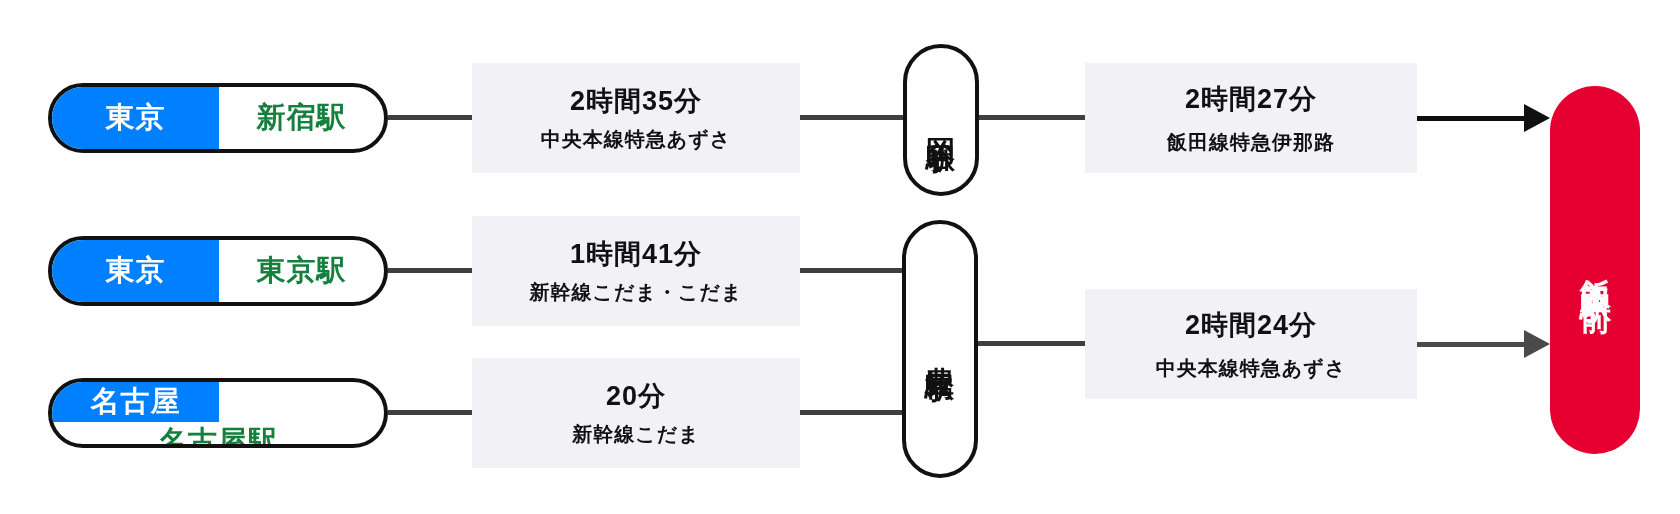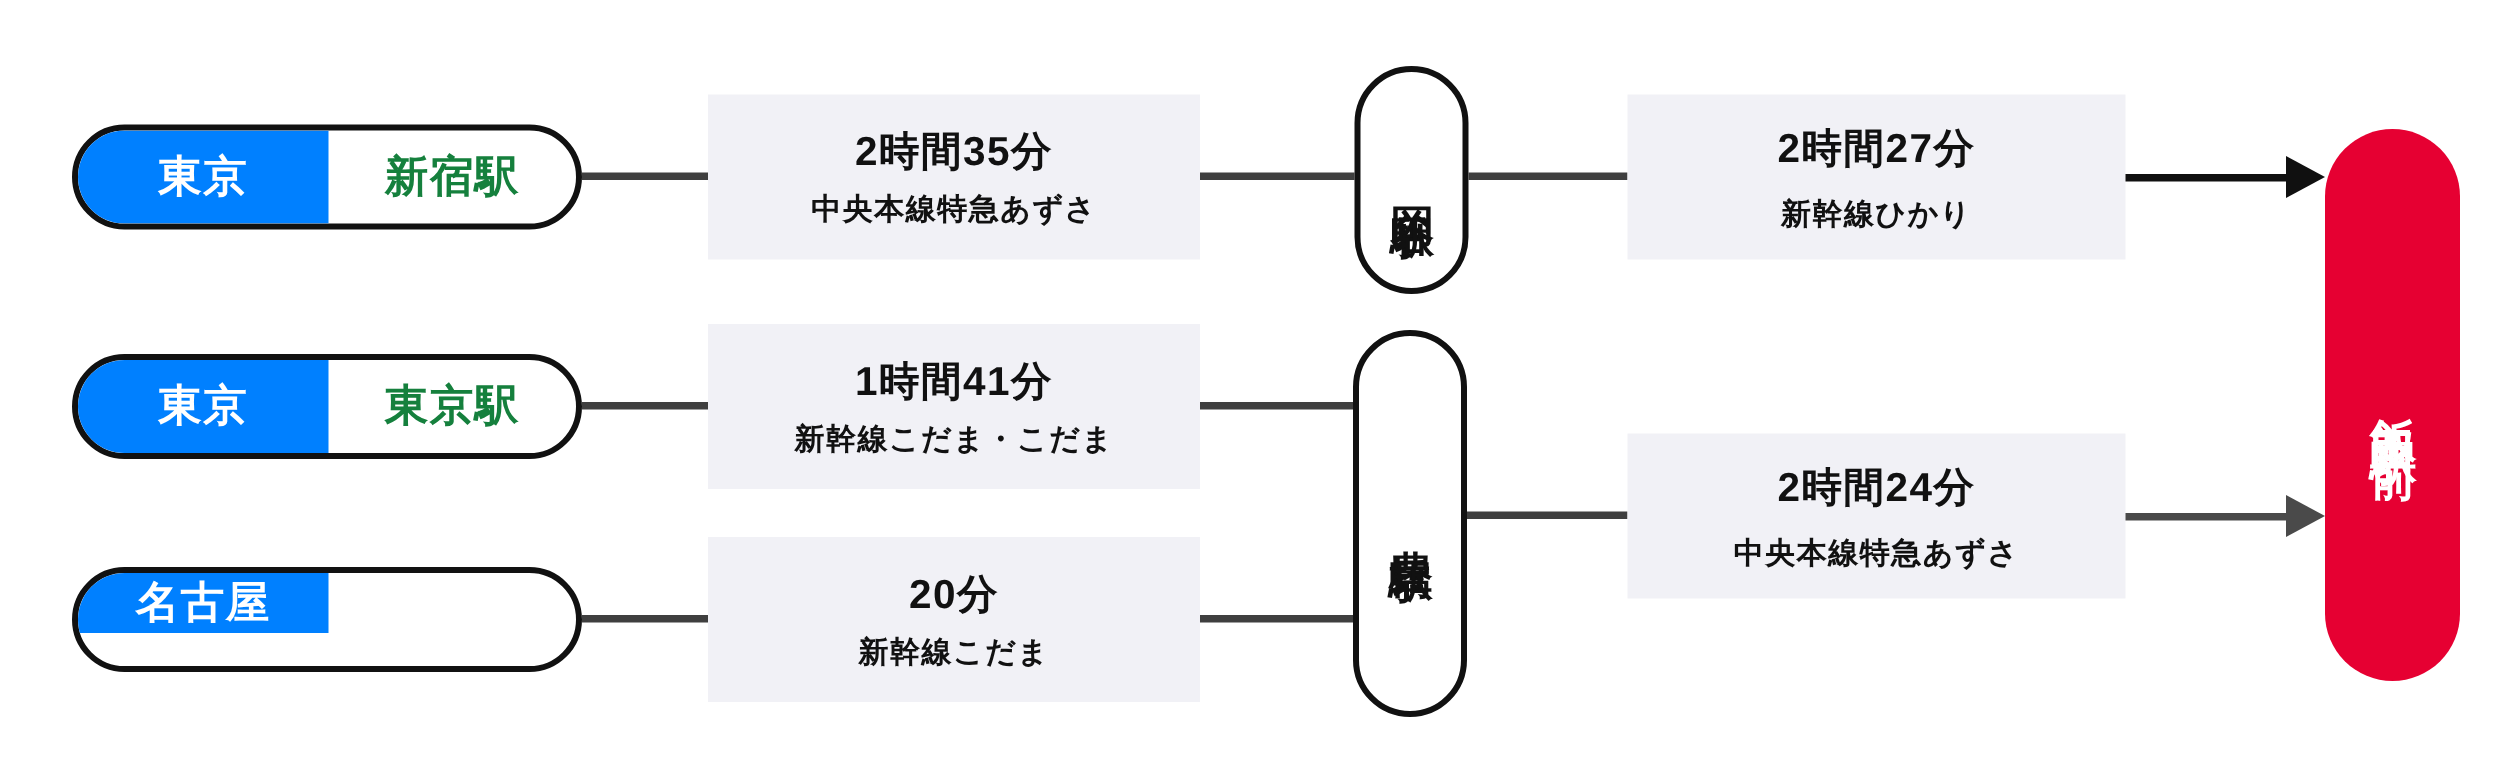--- a/index.html
+++ b/index.html
@@ -134,20 +134,21 @@
   <div class="origin" style="top:83px;">
     <span class="region">東京</span>
     <span class="station">新宿駅</span>
   </div>
   <div class="origin" style="top:236px;">
     <span class="region">東京</span>
     <span class="station">東京駅</span>
   </div>
   <div class="origin" style="top:378px;flex-direction:column;">
     <span class="region">名古屋</span>
+    <span class="station">名古屋駅</span>
   </div>
 
   <div class="line" style="left:388px; top:115px; width:84px;"></div>
   <div class="line" style="left:388px; top:268px; width:84px;"></div>
   <div class="line" style="left:388px; top:410px; width:84px;"></div>
 
   <div class="seg-box seg-left" style="top:63px;">
     <span class="duration">2時間35分</span>
     <span class="line-name">中央本線特急あずさ</span>
   </div>
@@ -169,21 +170,21 @@
   </div>
   <div class="hub" style="left:902px; top:220px; width:76px; height:258px;">
     <span class="vtext">豊橋駅</span>
   </div>
 
   <div class="line" style="left:979px; top:115px; width:106px;"></div>
   <div class="line" style="left:978px; top:341px; width:107px;"></div>
 
   <div class="seg-box seg-right" style="top:63px;">
     <span class="duration">2時間27分</span>
-    <span class="line-name">新幹線ひかり</span>
+    <span class="line-name">飯田線特急伊那路</span>
   </div>
   <div class="seg-box seg-right" style="top:289px;">
     <span class="duration">2時間24分</span>
     <span class="line-name">中央本線特急あずさ</span>
   </div>
 
   <div class="arrow arrow-black" style="left:1417px; top:104px;">
     <span class="shaft"></span>
     <span class="head"></span>
   </div>

